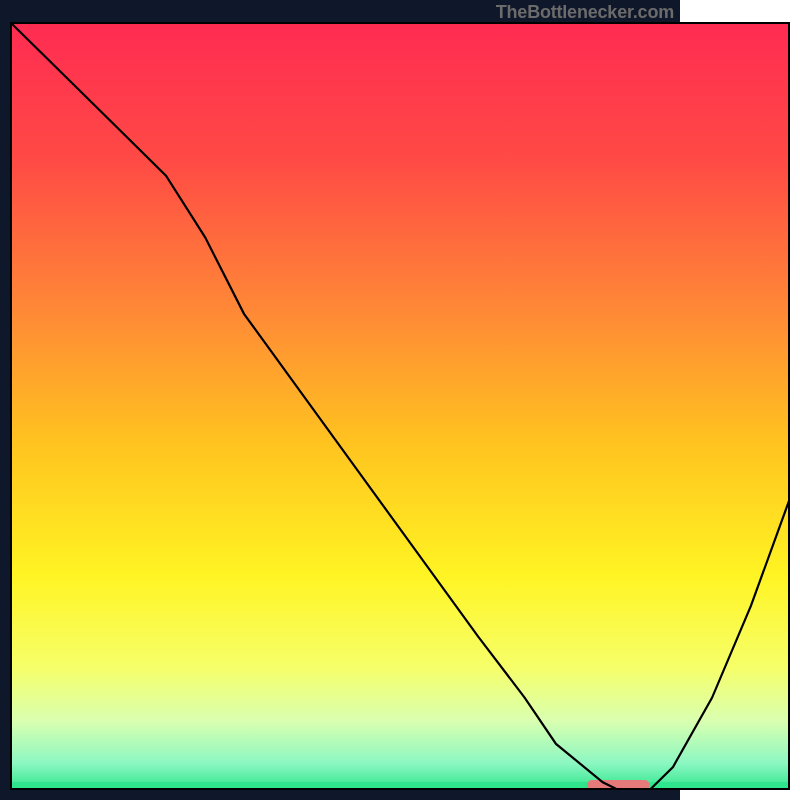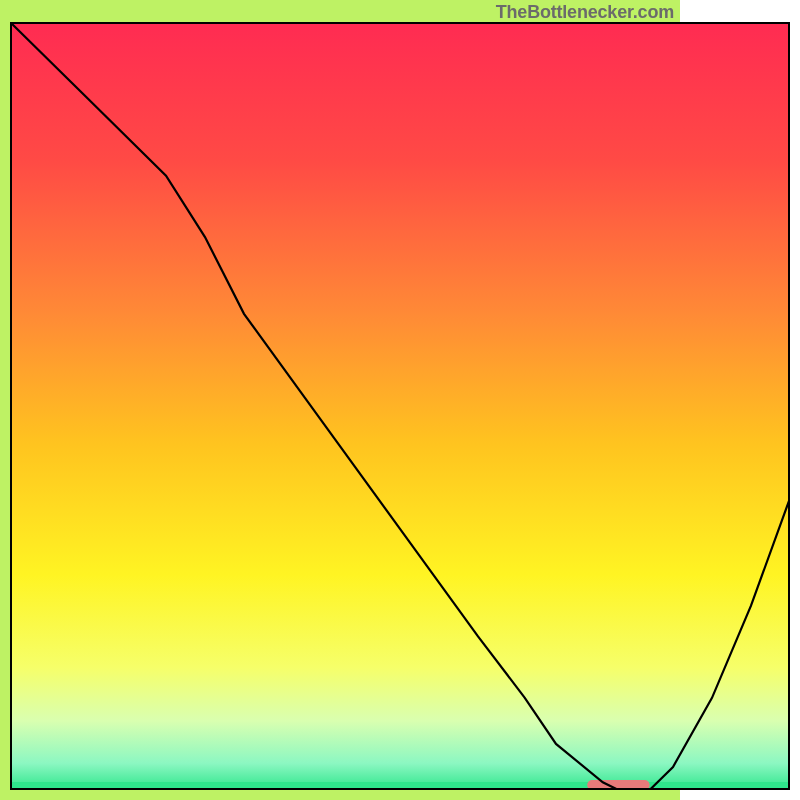--- a/index.html
+++ b/index.html
@@ -7,21 +7,21 @@
     padding: 0;
     width: 800px;
     height: 800px;
     overflow: hidden;
     font-family: Arial, Helvetica, sans-serif;
   }
   .stage {
     position: relative;
     width: 680px;
     height: 800px;
-    background: #bef264;
+    background: #0f172a;
   }
   .plot {
     position: absolute;
     left: 10px;
     top: 22px;
     width: 780px;
     height: 768px;
   }
   .plot svg {
     display: block;

